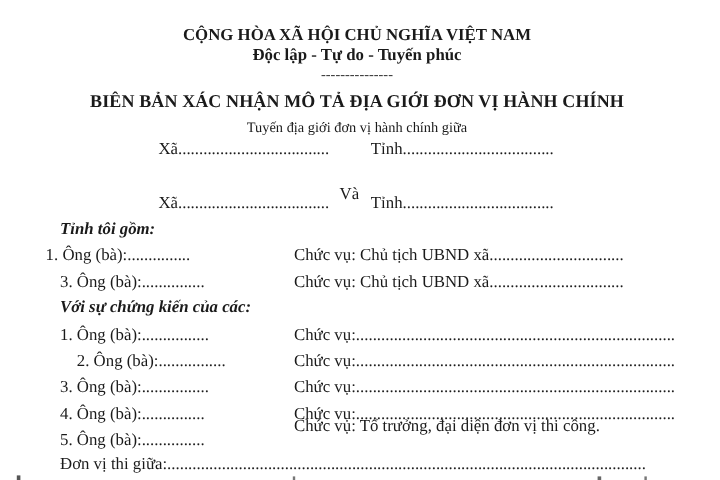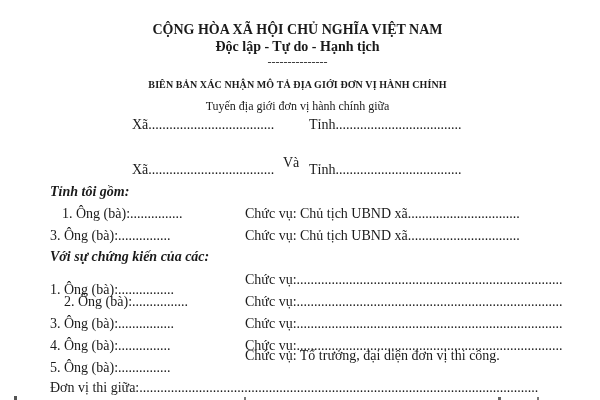--- a/index.html
+++ b/index.html
@@ -27,69 +27,69 @@
       text-align: center;
     }
     .bold { font-weight: bold; }
     .bi { font-weight: bold; font-style: italic; }
     .dash {
       letter-spacing: 0px;
       font-size: 12px;
       color: #333;
     }
     .title-main {
-      font-size: 10px;
+      font-size: 15px;
       font-weight: bold;
       letter-spacing: 0.1px;
     }
     .partial {
       position: absolute;
       left: 0;
       top: 396px;
       width: 600px;
       height: 4px;
       overflow: hidden;
     }
   </style>
 </head>
 <body>
 
 <div class="line center bold" style="top:22px;">CỘNG HÒA XÃ HỘI CHỦ NGHĨA VIỆT NAM</div>
-<div class="line center bold" style="top:39px;">Độc lập - Tự do - Hạnh tịch</div>
+<div class="line center bold" style="top:39px;">Độc lập - Tự do - Tuyến phúc</div>
 <div class="line center dash" style="top:54px;">---------------</div>
 
 <div class="line center title-main" style="top:77px;">BIÊN BẢN XÁC NHẬN MÔ TẢ ĐỊA GIỚI ĐƠN VỊ HÀNH CHÍNH</div>
 <div class="line center" style="top:98px; font-size:12px;">Tuyến địa giới đơn vị hành chính giữa</div>
 
 <div class="line" style="top:117px; left:132px;">Xã....................................</div>
 <div class="line" style="top:117px; left:309px;">Tỉnh....................................</div>
 
 <div class="line" style="top:140px; left:283px;margin-top:15px;">Và</div>
 
 <div class="line" style="top:162px; left:132px;">Xã....................................</div>
 <div class="line" style="top:162px; left:309px;">Tỉnh....................................</div>
 
 <div class="line bi" style="top:184px; left:50px;">Tỉnh tôi gồm:</div>
 
 <div>
   <div>
-    <div class="line" style="top:206px; left:62px;text-align:center;">1. Ông (bà):...............</div>
+    <div class="line" style="top:206px; left:38px;text-align:center;">1. Ông (bà):...............</div>
     <div class="line" style="top:206px; left:245px;">Chức vụ: Chủ tịch UBND xã................................</div>
   </div>
   <div>
     <div class="line" style="top:228px; left:50px;">3. Ông (bà):...............</div>
     <div class="line" style="top:228px; left:245px;">Chức vụ: Chủ tịch UBND xã................................</div>
   </div>
 </div>
 
 <div class="line bi" style="top:249px; left:50px;">Với sự chứng kiến của các:</div>
 
 <div>
   <div>
-    <div class="line" style="top:272px; left:50px;margin-top:10px;">1. Ông (bà):................</div>
+    <div class="line" style="top:272px; left:50px;">1. Ông (bà):................</div>
     <div class="line" style="top:272px; left:245px;">Chức vụ:............................................................................</div>
   </div>
   <div>
     <div class="line" style="top:294px; left:50px;margin-left:14px;">2. Ông (bà):................</div>
     <div class="line" style="top:294px; left:245px;">Chức vụ:............................................................................</div>
   </div>
   <div>
     <div class="line" style="top:316px; left:50px;">3. Ông (bà):................</div>
     <div class="line" style="top:316px; left:245px;">Chức vụ:............................................................................</div>
   </div>

